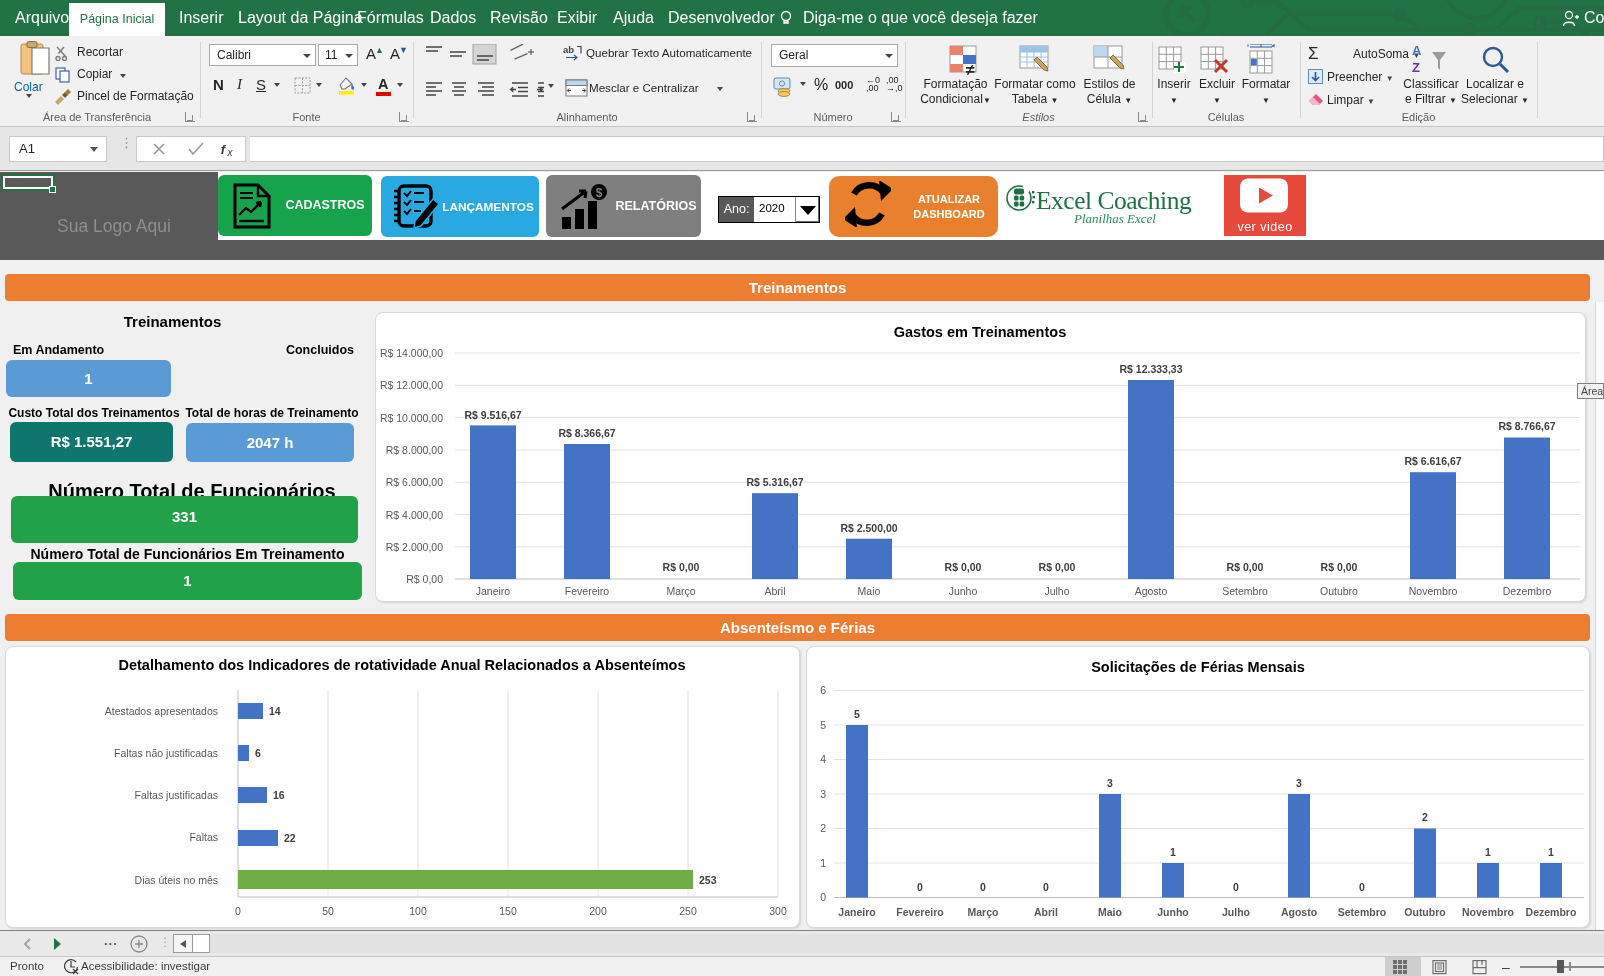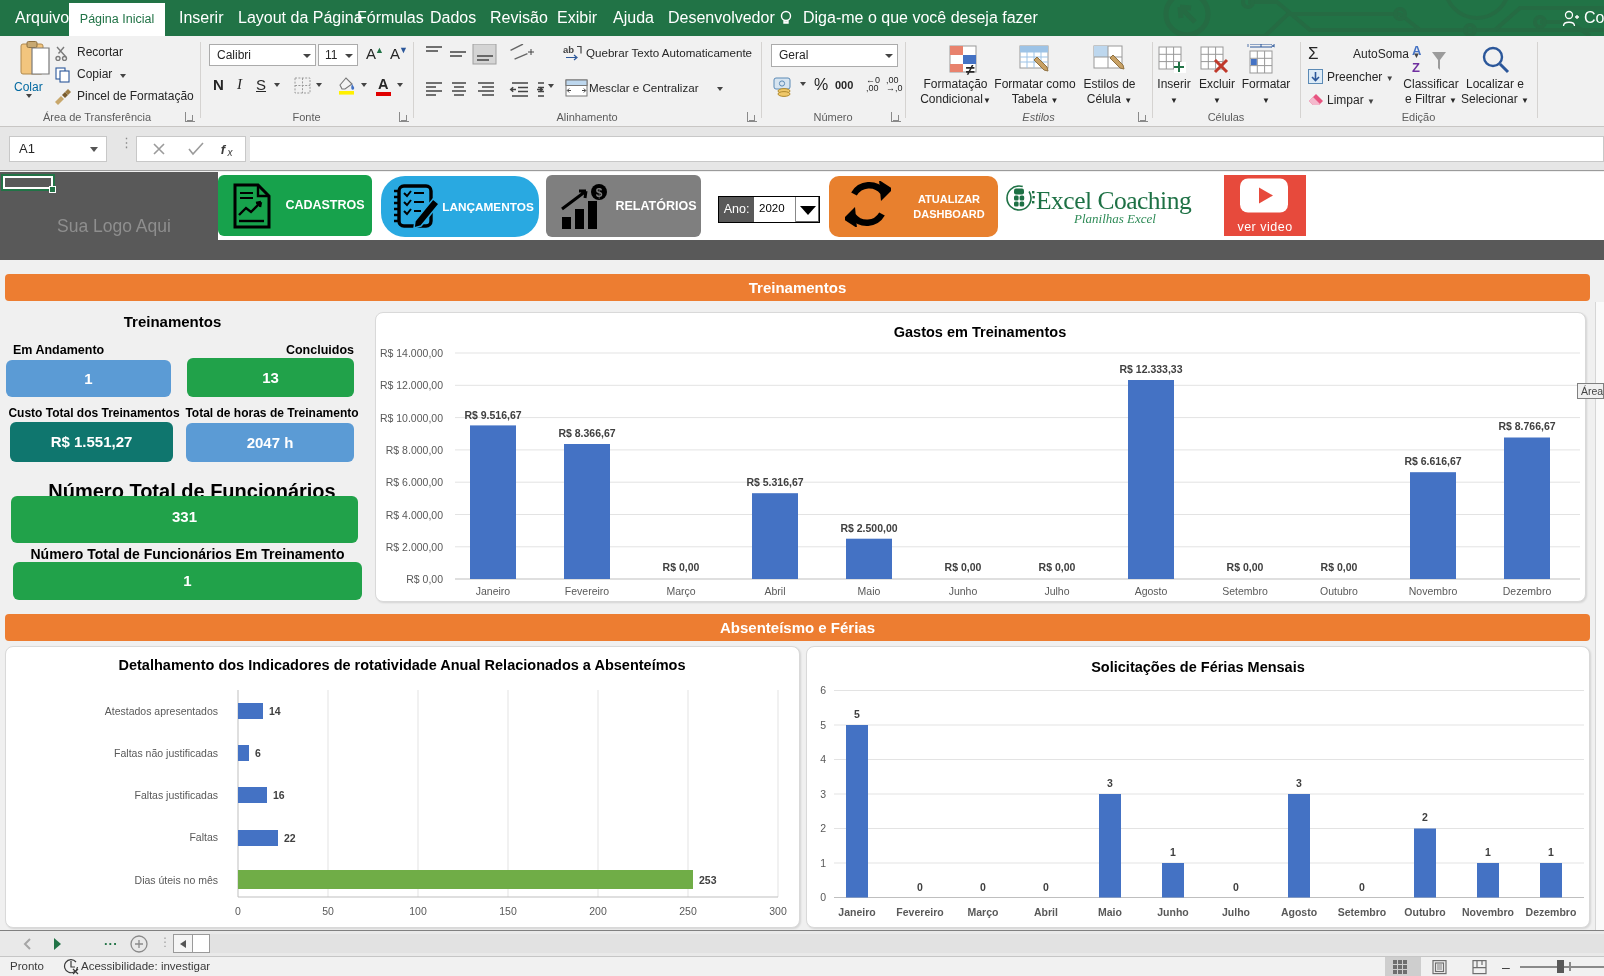--- a/index.html
+++ b/index.html
@@ -326,21 +326,21 @@
       <g fill="none" stroke="#000" stroke-width="3">
         <path d="M4 2 L27 2 L38 13 L38 44 L4 44 Z"></path>
         <path d="M27 2 L27 13 L38 13" stroke-width="2.4"></path>
         <path d="M9 10 L22 10 M9 15 L22 15" stroke-width="2.2"></path>
         <path d="M8 32 L15 25 L20 29 L30 19 M30 19 l-5 1 M30 19 l-1 5" stroke-width="2.4"></path>
         <path d="M8 38 L33 38" stroke-width="2.4"></path>
       </g>
     </svg>
     <div style="position:absolute;left:62px;top:23px;width:90px;text-align:center;font-size:12.5px;">CADASTROS</div>
   </div>
-  <div class="hbtn" id="btn-lan" style="left:381px;top:4px;width:158px;height:61px;background:#29A9E1;border-radius:24px;">
+  <div class="hbtn" id="btn-lan" style="left:381px;top:4px;width:158px;height:61px;background:#29A9E1;">
     <svg class="abs" style="left:10px;top:7px" width="52" height="48" viewBox="0 0 52 48">
       <g fill="none" stroke="#000">
         <rect x="8" y="3" width="32" height="40" rx="5" stroke-width="3.4"></rect>
         <path d="M8 8 L3 8 M8 14 L3 14 M8 20 L3 20 M8 26 L3 26 M8 32 L3 32 M8 38 L3 38" stroke-width="2.6"></path>
         <path d="M13 10 L16 13 L20 8" stroke-width="2"></path>
         <path d="M13 19 L16 22 L20 17" stroke-width="2"></path>
         <path d="M13 28 L16 31 L20 26" stroke-width="2"></path>
         <path d="M23 10 L33 10 M23 19 L33 19 M23 28 L30 28" stroke-width="2"></path>
       </g>
       <path d="M24 38 L42 16 L48 21 L30 43 L23 45 Z" fill="#000" stroke="#29A9E1" stroke-width="1.5"></path>
@@ -407,21 +407,20 @@
     <div style="position:absolute;left:0;top:45px;width:82px;text-align:center;color:#fff;font-size:12.5px;letter-spacing:0.5px;">ver video</div>
   </div>
 
   <div class="obar" style="top:102px;">Treinamentos</div>
   <div class="obar" style="top:442px;">Absenteísmo e Férias</div>
 
   <div class="statlbl" style="left:0px;top:141px;width:345px;font-size:15px;">Treinamentos</div>
   <div class="statlbl" style="left:6px;top:171px;width:165px;text-align:left;padding-left:7px;">Em Andamento</div>
   <div class="statlbl" style="left:187px;top:171px;width:167px;text-align:right;padding-left:7px;">Concluidos</div>
   <div class="statbox" style="left:6px;top:188px;width:165px;height:37px;background:#5B9BD5;font-size:15px;line-height:37px;">1</div>
-  <div class="statbox" style="left:187px;top:186px;width:167px;height:39px;background:#21A24A;font-size:15px;line-height:39px;">13</div>
   <div class="statlbl" style="left:2px;top:234px;width:184px;font-size:12px;">Custo Total dos Treinamentos</div>
   <div class="statlbl" style="left:182px;top:234px;width:180px;font-size:12px;">Total de horas de Treinamento</div>
   <div class="statbox" style="left:10px;top:250px;width:163px;height:40px;background:#0f766e;font-size:15px;line-height:40px;">R$ 1.551,27</div>
   <div class="statbox" style="left:186px;top:251px;width:168px;height:39px;background:#5B9BD5;font-size:15px;line-height:39px;">2047 h</div>
   <div class="statlbl" style="left:0px;top:308px;width:368px;font-size:20px;margin-left:8px;">Número Total de Funcionários Treinados</div>
   <div class="statbox" style="left:11px;top:324px;width:347px;height:47px;background:#21A24A;font-size:15px;line-height:41px;">331</div>
   <div class="statlbl" style="left:0px;top:374px;width:375px;font-size:14px;">Número Total de Funcionários Em Treinamento</div>
   <div class="statbox" style="left:13px;top:390px;width:349px;height:38px;background:#21A24A;font-size:15px;line-height:38px;">1</div>
 
   <div class="card" style="left:375px;top:140px;width:1211px;height:290px;"></div>

